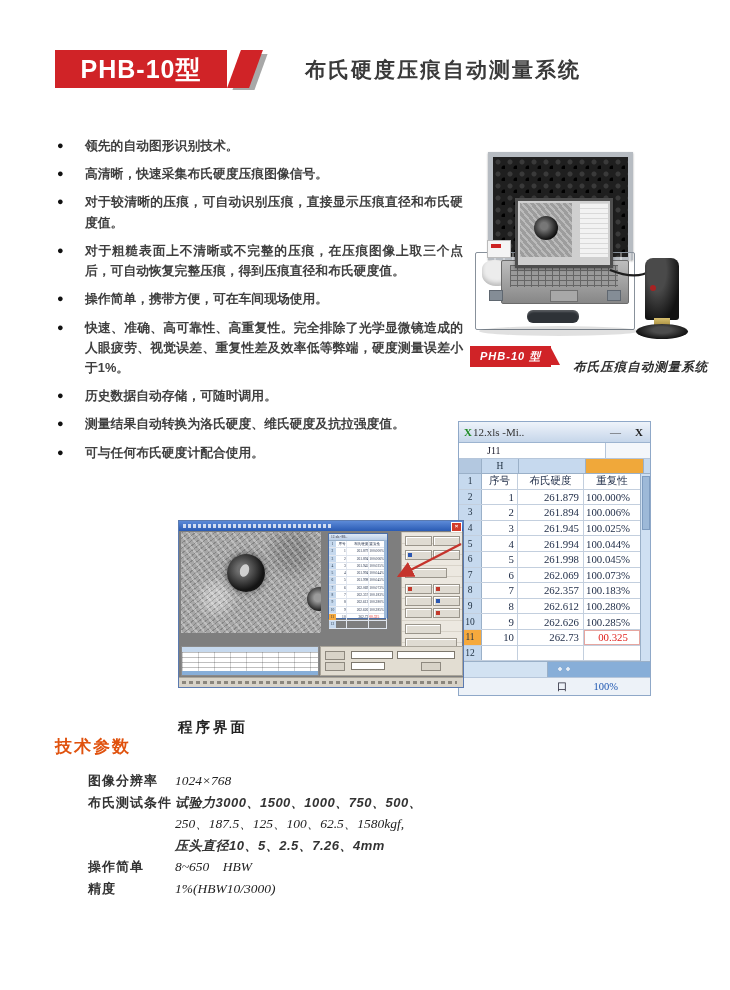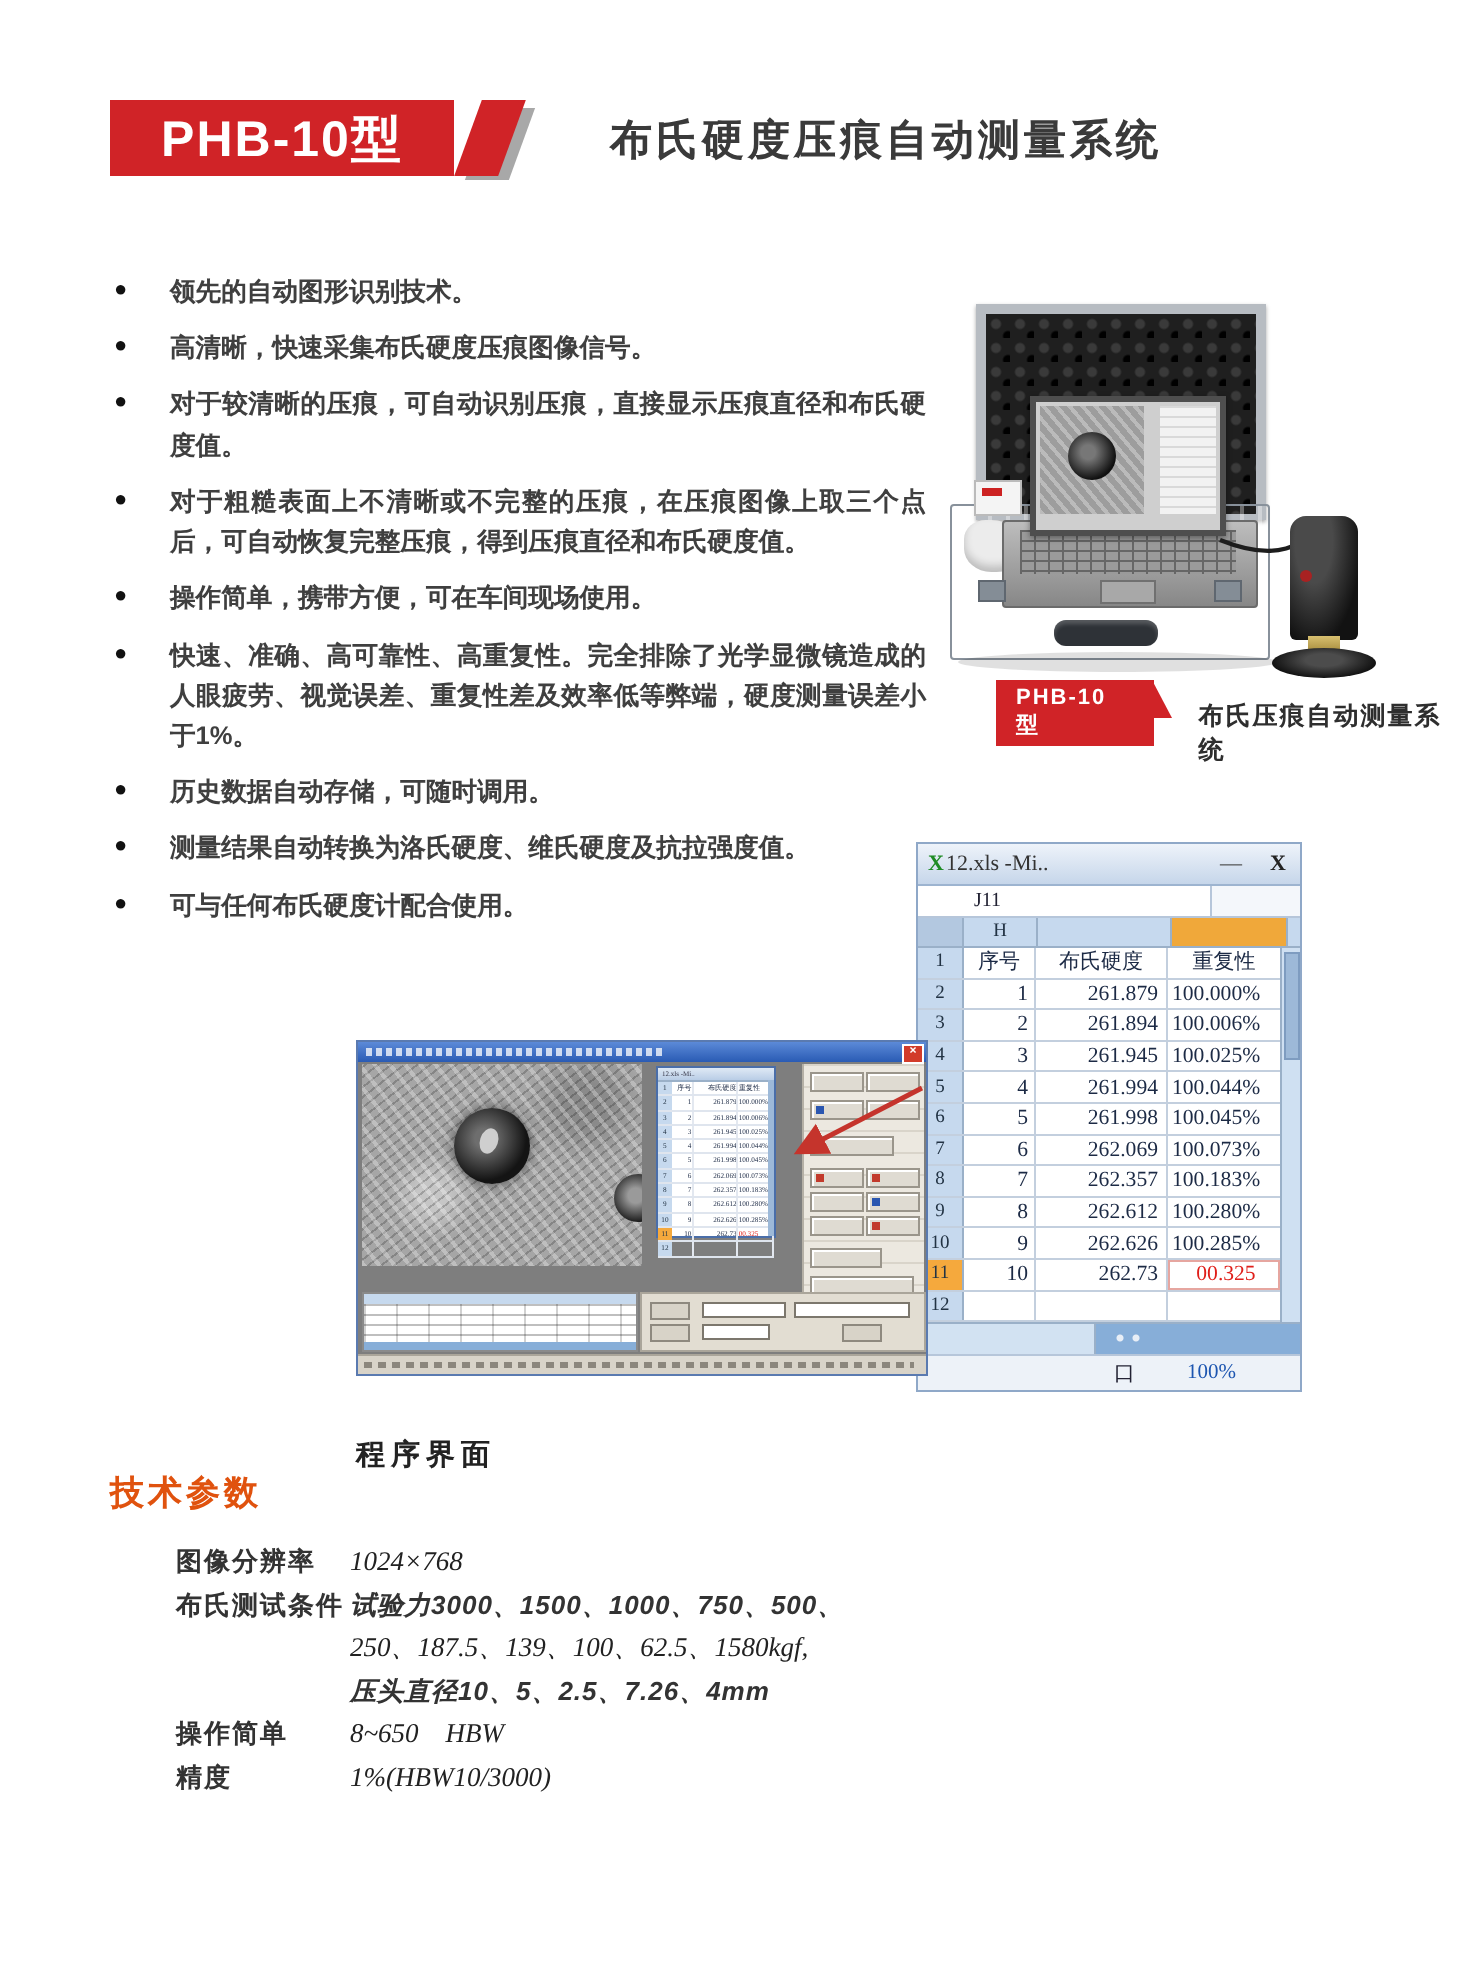--- a/index.html
+++ b/index.html
@@ -61,21 +61,21 @@
   .dev-item-box:after{content:"";position:absolute;left:3px;top:3px;width:10px;height:4px;background:#c22;}
   .dev-probe{position:absolute;left:190px;top:118px;width:34px;height:62px;border-radius:8px 8px 3px 3px;
            background:radial-gradient(ellipse at 35% 20%,#4a4a4a 0 30%,#121212 75%);}
   .dev-probe:after{content:"";position:absolute;left:5px;top:27px;width:6px;height:6px;border-radius:50%;background:#a82222;}
   .dev-probe-neck{position:absolute;left:199px;top:178px;width:16px;height:10px;background:linear-gradient(#d8c070,#9a7e2f);}
   .dev-probe-base{position:absolute;left:181px;top:184px;width:52px;height:15px;border-radius:50%;
            background:radial-gradient(ellipse at 50% 40%,#4c4c4c 0 25%,#141414 70%);}
   .dev-shadow{position:absolute;left:24px;top:186px;width:160px;height:10px;border-radius:50%;background:rgba(0,0,0,.12);}
 
   
-  .dev-caption{position:absolute;left:498px;top:346px;height:20px;display:flex;align-items:center;}
+  .dev-caption{position:absolute;left:470px;top:346px;height:20px;display:flex;align-items:center;font-style:italic;}
   .cap-badge{position:relative;background:#d02327;color:#fff;font-size:11px;font-weight:bold;
              padding:3px 10px 3px 10px;letter-spacing:1px;}
   .cap-badge:after{content:"";position:absolute;right:-9px;top:0;border-style:solid;border-width:19px 0 0 10px;
              border-color:transparent transparent transparent #d02327;}
   .cap-text{margin-left:22px;font-size:12.5px;font-weight:bold;color:#2e2e2e;letter-spacing:1px;margin-top:22px;}
 
   
   .sheet{position:absolute;left:458px;top:421px;width:191px;background:#fff;
          border:1px solid #8fa8c8;font-family:"Liberation Serif","DejaVu Serif",serif;}
   .sh-title{height:20px;background:linear-gradient(#eef3fa,#c6d6ea);display:flex;align-items:center;
@@ -540,21 +540,21 @@
           <div class="tval">1024×768</div>
         </div>
 
         <div class="trow">
           <div class="tlabel">布氏测试条件</div>
           <div class="tval b">试验力3000、1500、1000、750、500、</div>
         </div>
 
         <div class="trow">
           <div class="tlabel"></div>
-          <div class="tval">250、187.5、139、100、62.5、1580kgf,</div>
+          <div class="tval">250、187.5、125、100、62.5、1580kgf,</div>
         </div>
 
         <div class="trow">
           <div class="tlabel"></div>
           <div class="tval b">压头直径10、5、2.5、7.26、4mm</div>
         </div>
 
         <div class="trow">
           <div class="tlabel">操作简单</div>
           <div class="tval">8~650    HBW</div>

